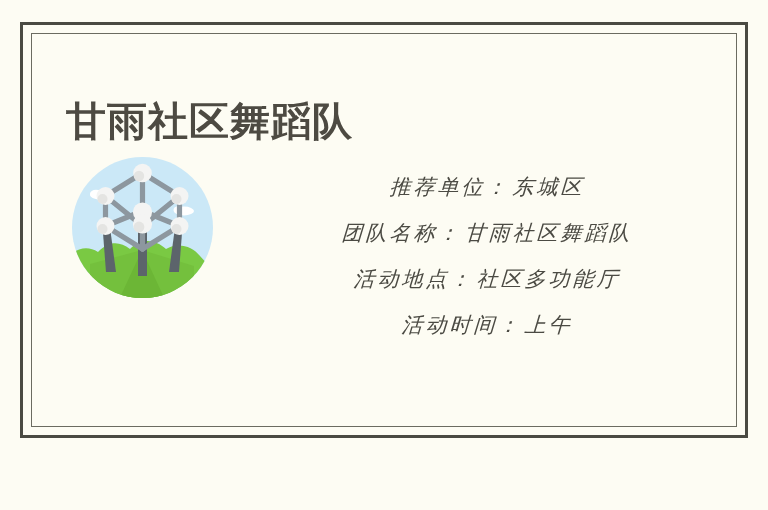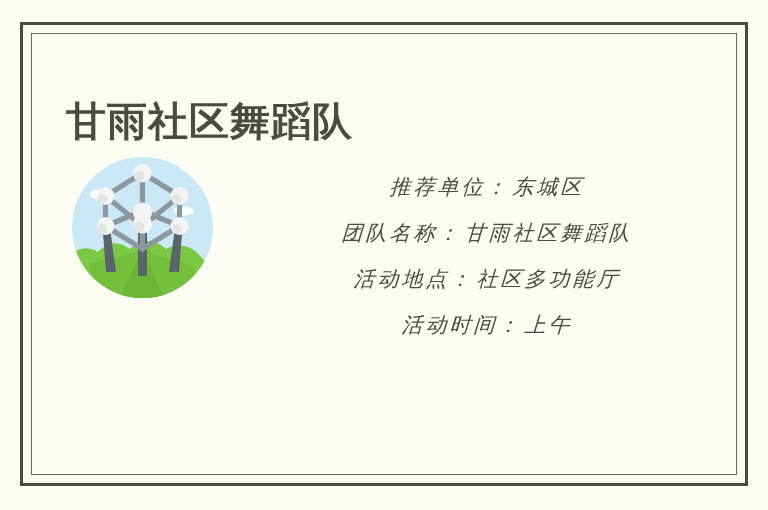--- a/index.html
+++ b/index.html
@@ -12,21 +12,21 @@
     background: #fdfcf3;
     font-family: "Liberation Sans", "DejaVu Sans", sans-serif;
     overflow: hidden;
   }
 
   .card {
     position: absolute;
     left: 20px;
     top: 22px;
     width: 728px;
-    height: 464px;
+    height: 416px;
     box-sizing: border-box;
     border: 3px solid #4a4a42;
     background: #fdfcf3;
   }
   .card-inner {
     position: absolute;
     left: 8px;
     top: 8px;
     right: 8px;
     bottom: 8px;

